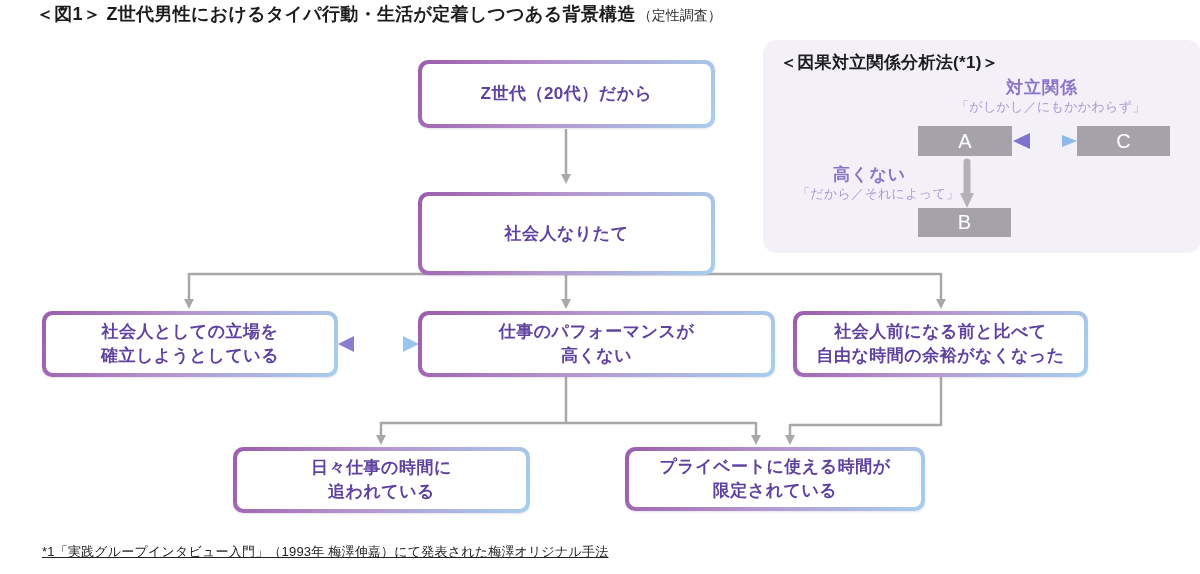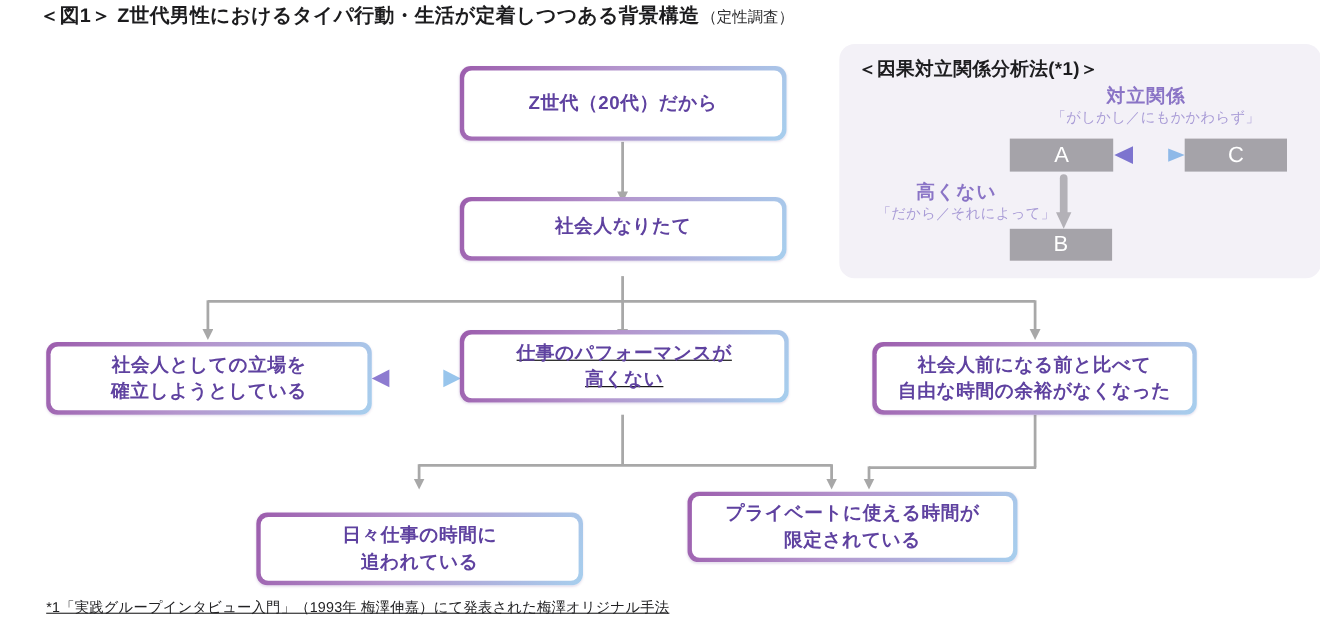--- a/index.html
+++ b/index.html
@@ -82,40 +82,40 @@
       <line x1="352" y1="344" x2="405" y2="344" stroke="url(#dualGrad)" stroke-width="5"></line>
       <polygon points="338,344 354,336 354,352" fill="#8d7bd0"></polygon>
       <polygon points="419,344 403,336 403,352" fill="#98c5ec"></polygon>
     </g>
   </svg>
 
   <div class="fbox" style="left:418px;top:60px;width:297px;height:68px;">
     <div class="inner">Z世代（20代）だから</div>
   </div>
 
-  <div class="fbox" style="left:418px;top:179px;width:297px;height:58px;font-family:Liberation Mono, monospace;">
+  <div class="fbox" style="left:418px;top:192px;width:297px;height:83px;">
     <div class="inner">社会人なりたて</div>
   </div>
 
   <div class="fbox" style="left:42px;top:311px;width:296px;height:66px;">
     <div class="inner">社会人としての立場を
 確立しようとしている</div>
   </div>
 
-  <div class="fbox" style="left:418px;top:300px;width:299px;height:66px;text-decoration:underline;">
+  <div class="fbox" style="left:418px;top:311px;width:357px;height:66px;">
     <div class="inner">仕事のパフォーマンスが
 高くない</div>
   </div>
 
   <div class="fbox" style="left:793px;top:311px;width:295px;height:66px;">
     <div class="inner">社会人前になる前と比べて
 自由な時間の余裕がなくなった</div>
   </div>
 
-  <div class="fbox" style="left:233px;top:447px;width:297px;height:66px;margin-top:19px;">
+  <div class="fbox" style="left:233px;top:447px;width:297px;height:66px;">
     <div class="inner">日々仕事の時間に
 追われている</div>
   </div>
 
   <div class="fbox" style="left:625px;top:447px;width:300px;height:64px;">
     <div class="inner">プライベートに使える時間が
 限定されている</div>
   </div>
 
   <div class="legend">

